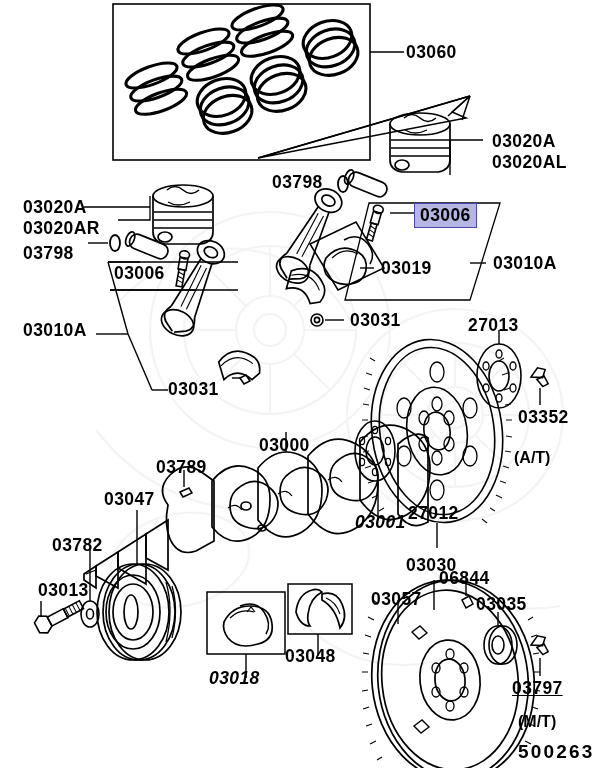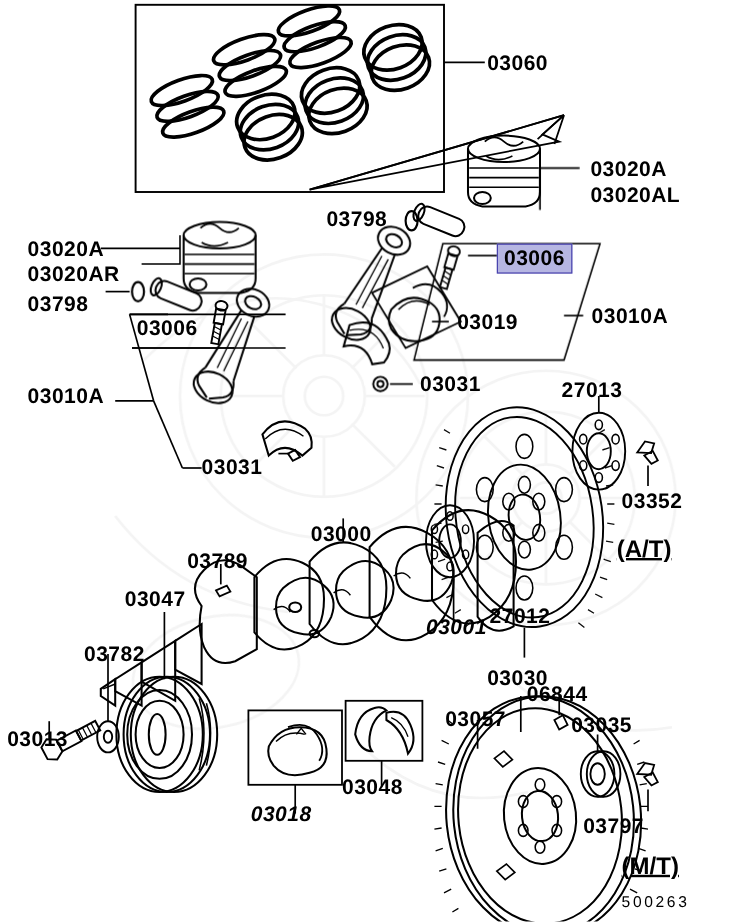--- a/index.html
+++ b/index.html
@@ -15,22 +15,22 @@
     position:absolute;
     font-family:"Liberation Sans", sans-serif;
     font-size:17.5px;
     font-weight:700;
     letter-spacing:0.4px;
     color:#000;
     white-space:nowrap;
     line-height:20px;
   }
   .lbl.two{line-height:21px;}
-  .lbl.small{font-size:13px;letter-spacing:2.2px;font-weight:400;}
-  .lbl.mt{font-size:20px;letter-spacing:0px;text-decoration:underline;}
+  .lbl.small{font-size:19px;letter-spacing:2.2px;font-weight:700;}
+  .lbl.mt{font-size:16px;letter-spacing:0px;}
   .hl-wrap{
     position:absolute;
     display:inline-block;
     padding:1px 5px 2px 5px;
     background:#b6b6e2;
     border:1.6px solid #4a44ae;
     box-sizing:border-box;
     font-family:"Liberation Sans", sans-serif;
     font-size:17.5px;font-weight:700;letter-spacing:0.4px;
     color:#000;white-space:nowrap;line-height:20px;
@@ -474,35 +474,35 @@
   <div class="lbl" style="left:408px;top:503px;">27012</div>
 
   <div class="lbl" style="left:242px;top:435px;margin-left:17px;">03000</div>
 
   <div class="lbl" style="left:156px;top:457px;">03789</div>
 
   <div class="lbl" style="left:355px;top:512px;font-style:italic;">03001</div>
 
   <div class="lbl" style="left:104px;top:489px;">03047</div>
 
-  <div class="lbl" style="left:70px;top:535px;">03782</div>
-
-  <div class="lbl" style="left:6px;top:580px;margin-top:26px;">03013</div>
+  <div class="lbl" style="left:52px;top:535px;">03782</div>
+
+  <div class="lbl" style="left:38px;top:580px;">03013</div>
 
   <div class="lbl" style="left:209px;top:668px;font-style:italic;">03018</div>
 
   <div class="lbl" style="left:285px;top:646px;">03048</div>
 
   <div class="lbl" style="left:371px;top:589px;">03057</div>
 
   <div class="lbl" style="left:406px;top:555px;">03030</div>
 
   <div class="lbl" style="left:439px;top:568px;">06844</div>
 
   <div class="lbl" style="left:476px;top:594px;">03035</div>
 
-  <div class="lbl" style="left:486px;top:678px;">03797</div>
+  <div class="lbl" style="left:512px;top:678px;text-decoration:underline;">03797</div>
 
   <div class="lbl mt" style="left:518px;top:712px;">(M/T)</div>
 
   <div class="lbl small" style="left:518px;top:742px;">500263</div>
 
 </div>
 
 </body></html>

